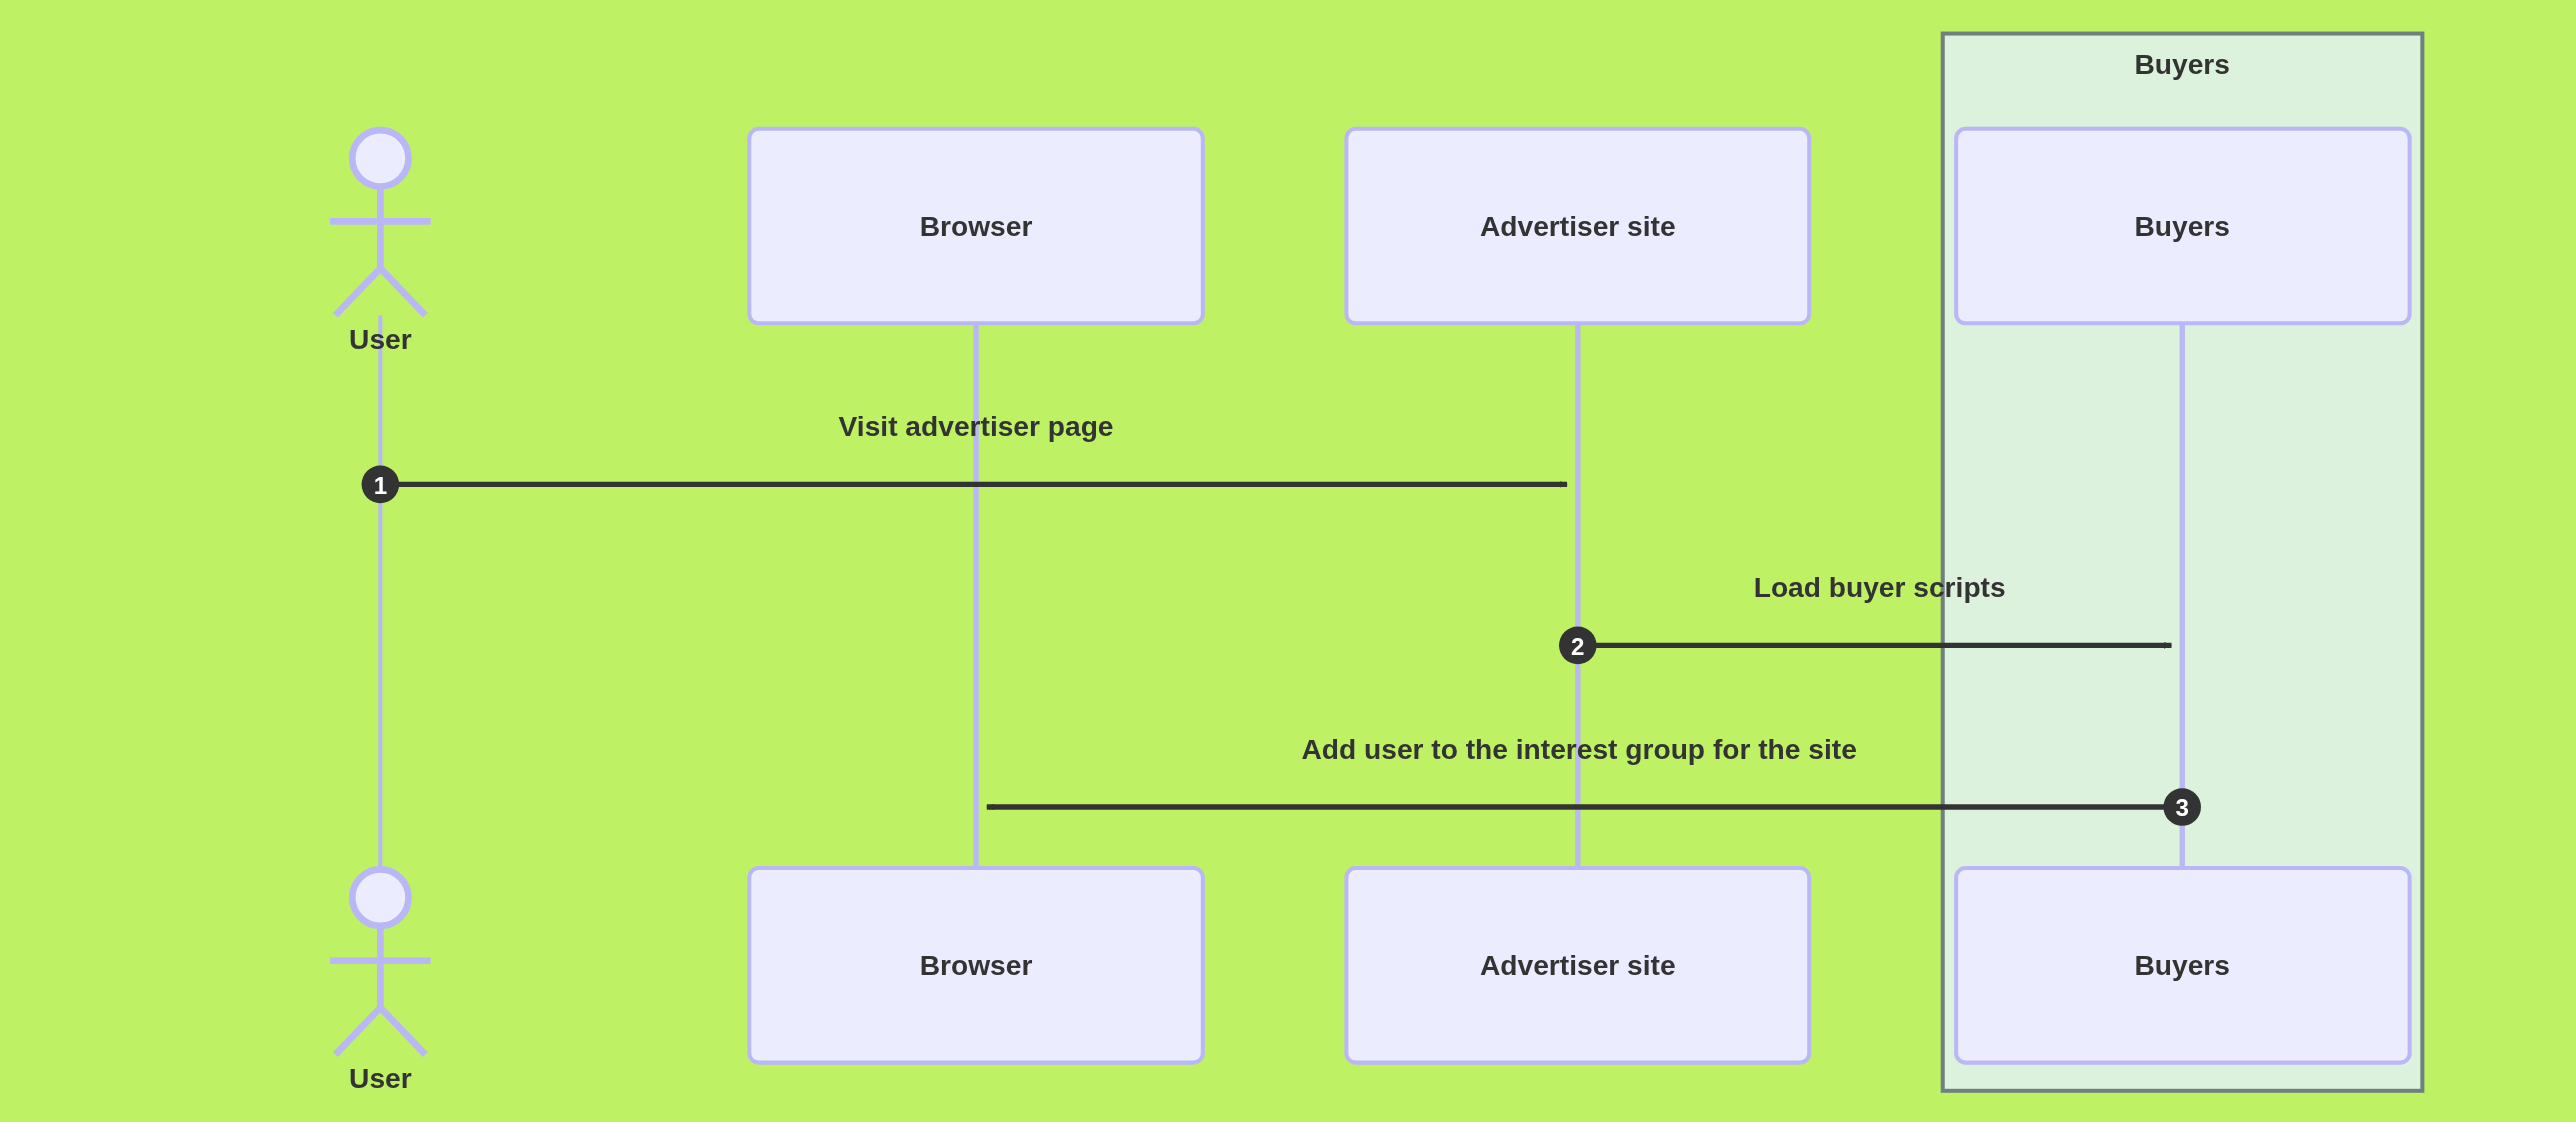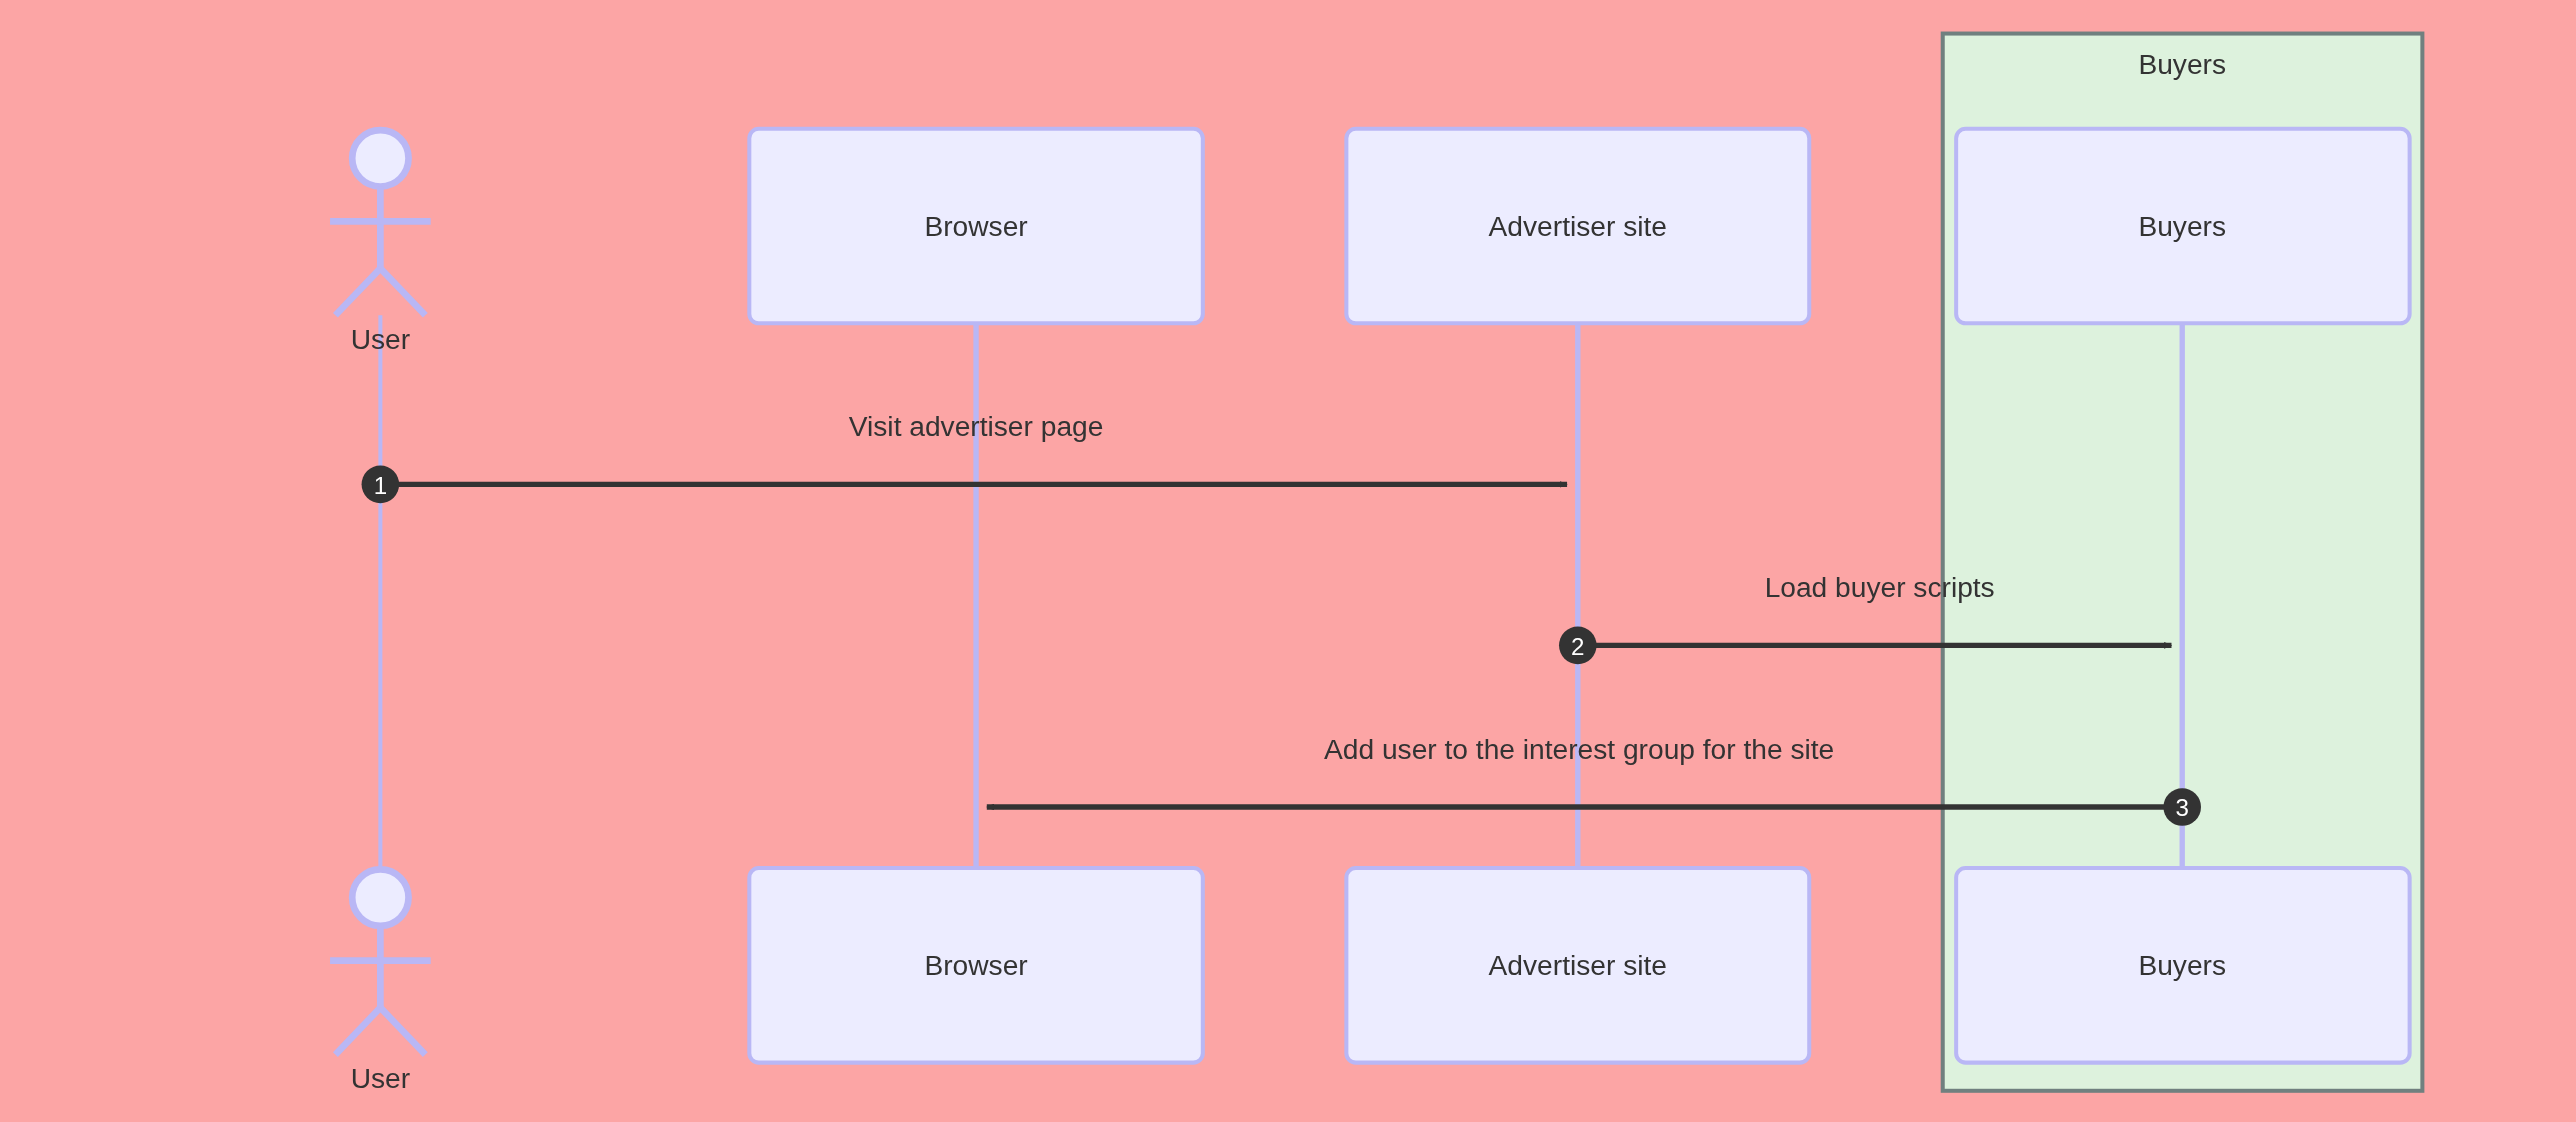--- a/index.html
+++ b/index.html
@@ -4,23 +4,24 @@
 <style>
   html, body {
     margin: 0;
     padding: 0;
     background: #ffffff;
   }
   #canvas {
     position: relative;
     width: 2576px;
     height: 1123px;
-    background: #fca5a5;
+    background: #bef264;
     font-family: "Liberation Sans", sans-serif;
     overflow: hidden;
+    font-weight: bold;
   }
   #diagram-svg {
     position: absolute;
     left: 0;
     top: 0;
     width: 2576px;
     height: 1123px;
   }
   .group-label,
   .participant-label,

